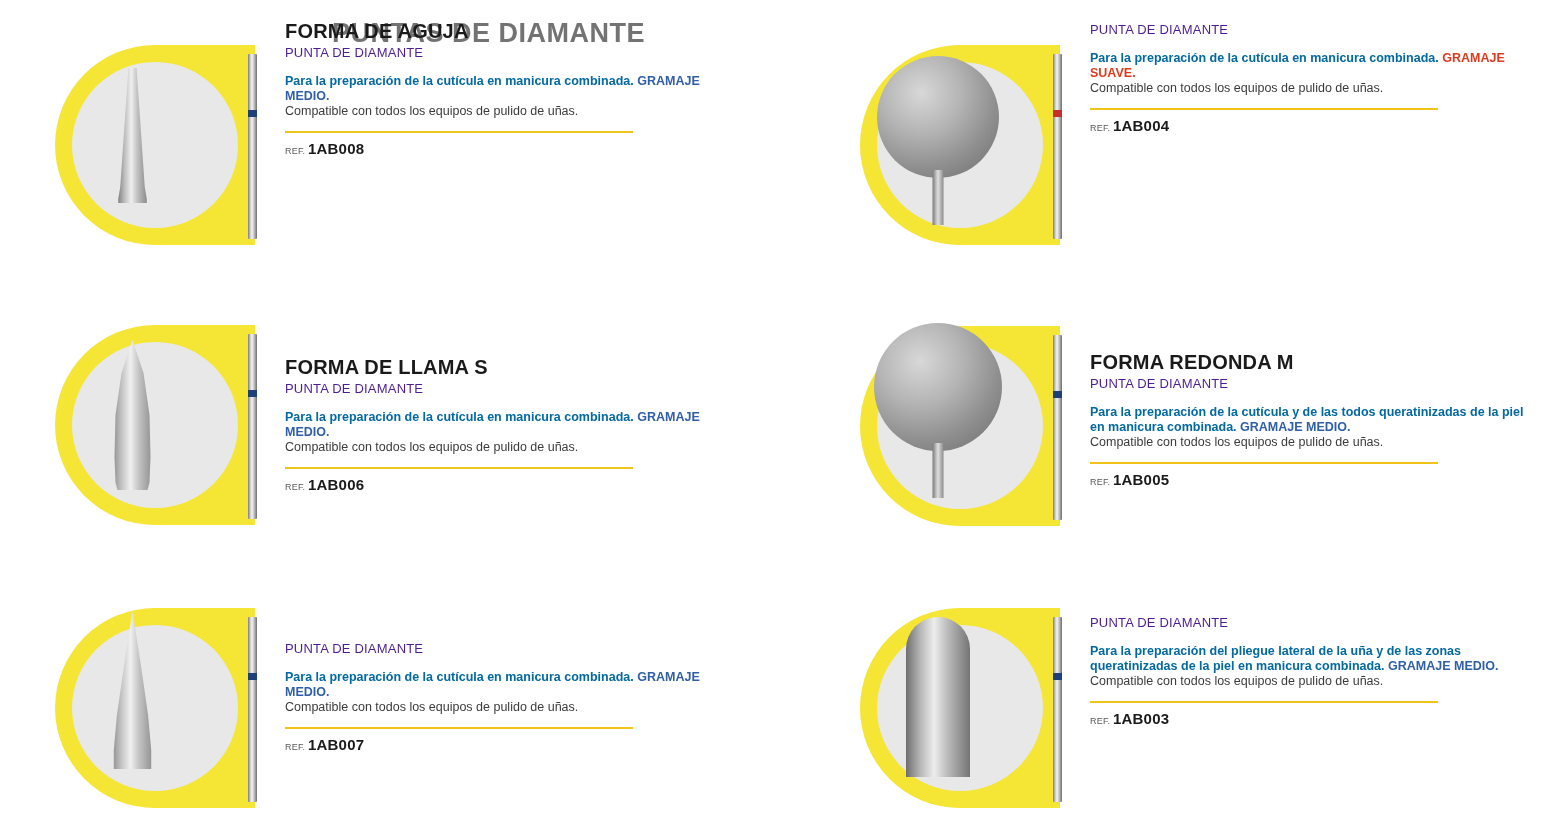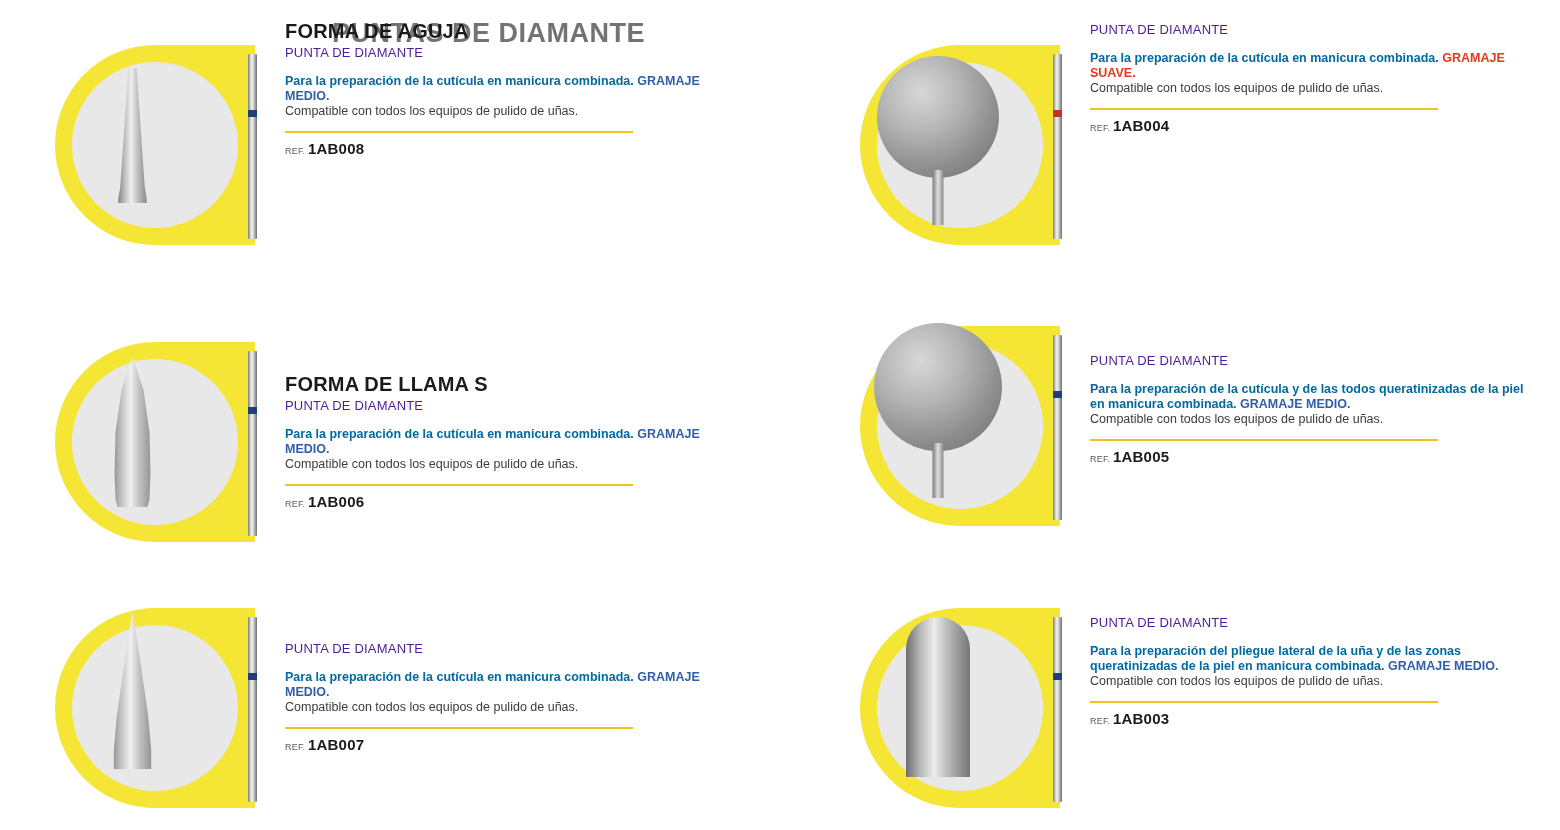--- a/index.html
+++ b/index.html
@@ -246,21 +246,21 @@
       <span>Compatible con todos los equipos de pulido de uñas.</span>
     </div>
     <div class="rule"></div>
     <div class="ref">
       <span>REF.</span>
       <b>1AB004</b>
     </div>
   </div>
 </div>
 
-<div class="card" style="left:0px; top:317px;">
+<div class="card" style="left:0px; top:300px;">
   <div class="figure">
     <div class="yellow-shape"></div>
     <div class="grey-circle"></div>
     <div class="bit bit-flameS"></div>
     <div class="shank">
       <div class="band band-blue"></div>
     </div>
   </div>
   <div class="info" style="top:56px;">
     <div class="title-1">FORMA DE LLAMA S</div>
@@ -282,20 +282,21 @@
   <div class="figure">
     <div class="yellow-shape"></div>
     <div class="grey-circle"></div>
     <div class="bit bit-ball bit-ball-m"></div>
     <div class="bit-ball-stem bit-ball-m-stem"></div>
     <div class="shank">
       <div class="band band-blue"></div>
     </div>
   </div>
   <div class="info" style="top:50px;">
+    <div class="title-1">FORMA REDONDA M</div>
     <div class="title-2">PUNTA DE DIAMANTE</div>
     <div class="desc">
       <span class="strong">Para la preparación de la cutícula y de las todos queratinizadas de la piel en manicura combinada.</span>
       <span class="grit grit-medio">GRAMAJE MEDIO.</span><br>
       <span>Compatible con todos los equipos de pulido de uñas.</span>
     </div>
     <div class="rule"></div>
     <div class="ref">
       <span>REF.</span>
       <b>1AB005</b>

